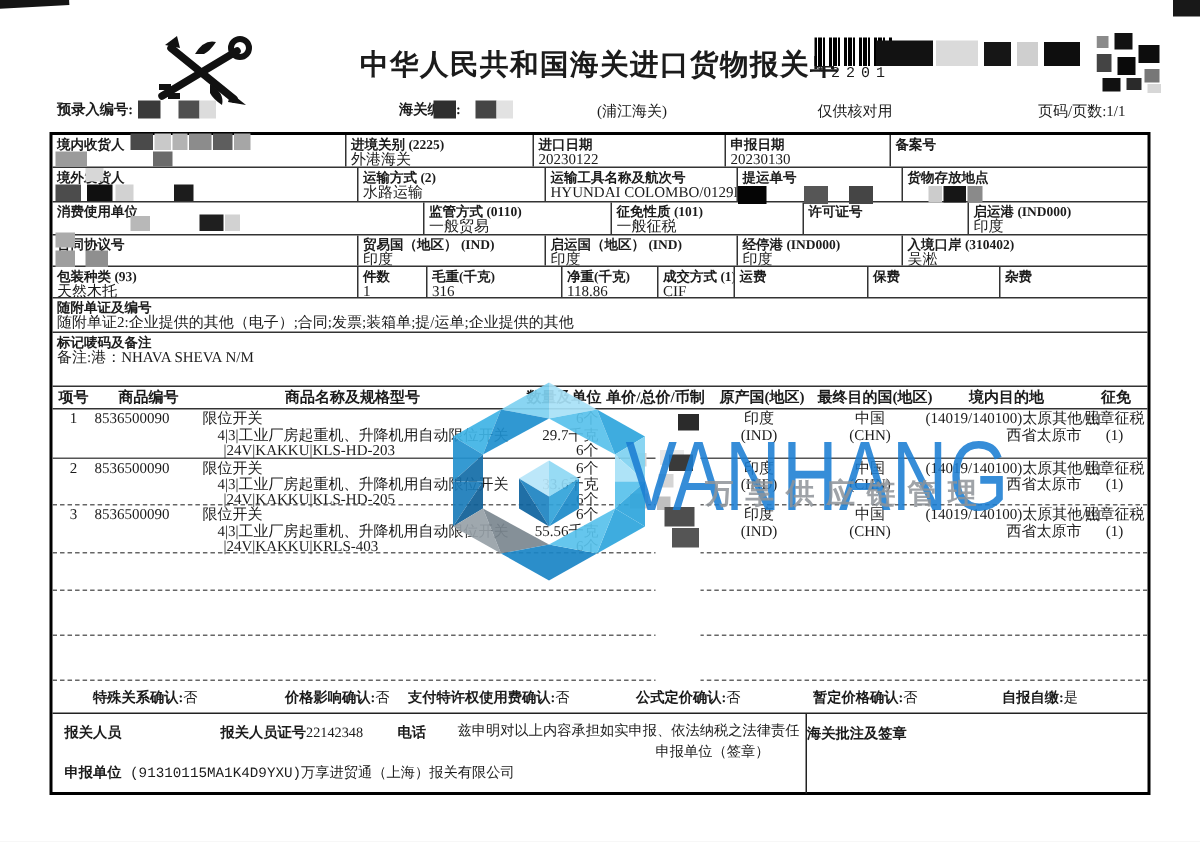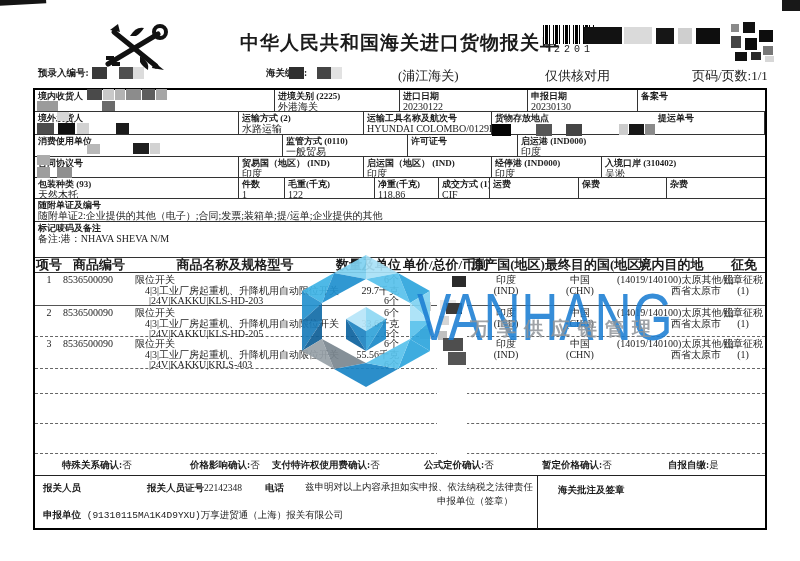--- a/index.html
+++ b/index.html
@@ -12,33 +12,33 @@
   .emblem{position:absolute;left:96px;top:22px;}
   .barcode{position:absolute;left:543px;top:25px;width:52px;height:19px;
     background:repeating-linear-gradient(90deg,#000 0,#000 1.5px,#fff 1.5px,#fff 2.5px,#000 2.5px,#000 5px,#fff 5px,#fff 6px,#000 6px,#000 7px,#fff 7px,#fff 10px);}
   .barcode-text{position:absolute;left:544px;top:44px;font-family:"Liberation Mono","DejaVu Sans Mono",monospace;
          font-size:10px;letter-spacing:4px;}
   .qr{position:absolute;left:731px;top:22px;}
   .corner-block{position:absolute;left:782px;top:0;width:18px;height:11px;background:#181818;}
   .corner-streak{position:absolute;left:-4px;top:0;width:50px;height:6px;background:#141414;transform:rotate(-3deg);transform-origin:left top;}
   
   .pre{position:absolute;top:67px;font-size:9.5px;font-weight:bold;}
-  .pre.plain{font-weight:normal;font-size:13px;}
+  .pre.plain{font-weight:normal;font-size:10px;}
   
   .formbox{position:absolute;left:33px;top:88px;width:734px;height:442px;
            border:2px solid #000;box-sizing:border-box;z-index:1;}
   .frow{display:flex;border-bottom:1px solid #333;box-sizing:border-box;}
   .c{border-right:1px solid #333;box-sizing:border-box;padding:1px 3px;overflow:hidden;}
   .c.last{border-right:none;flex:1;}
   .lbl{font-weight:bold;font-size:9px;line-height:10px;white-space:nowrap;}
   .val{font-size:10px;line-height:11px;white-space:nowrap;}
   .fullrow{border-bottom:1px solid #333;box-sizing:border-box;padding:1px 3px;overflow:hidden;}
   
   .thead{display:flex;border-bottom:1px solid #333;box-sizing:border-box;align-items:center;}
-  .th{font-size:13px;font-weight:bold;text-align:center;white-space:nowrap;overflow:visible;}
+  .th{font-size:10px;font-weight:bold;text-align:center;white-space:nowrap;overflow:visible;}
   .trow{display:flex;box-sizing:border-box;padding-top:2px;}
   .sep-solid{border-bottom:1px solid #555;}
   .sep-dash{border-bottom:1px dashed #666;}
   .tc{box-sizing:border-box;overflow:visible;}
   .tl{font-size:10px;line-height:10.5px;white-space:nowrap;}
   .w-no{width:28px;text-align:center;}
   .w-code{width:72px;}
   .w-name{width:200px;}
   .w-qty{width:66px;text-align:right;padding-right:2px;}
   .w-price{width:68px;}
@@ -48,21 +48,21 @@
   .w-duty{flex:1;text-align:center;}
   .ind1{padding-left:10px;}
   .ind2{padding-left:14px;}
   .spacer{box-sizing:border-box;}
   
   .confirm{position:relative;border-bottom:1.5px solid #222;box-sizing:border-box;}
   .conf-item{position:absolute;top:5px;font-size:9.5px;white-space:nowrap;}
   .conf-item b{font-weight:bold;}
   .footer{display:flex;box-sizing:border-box;height:53px;}
   .foot-left{position:relative;width:502px;box-sizing:border-box;}
-  .foot-right{flex:1;border-left:1.5px solid #222;box-sizing:border-box;padding:3px 20px;}
+  .foot-right{flex:1;border-left:1.5px solid #222;box-sizing:border-box;padding:3px 0;font-family:Liberation Mono, monospace;}
   .fitem{position:absolute;font-size:9.5px;white-space:nowrap;}
   .fitem b{font-weight:bold;}
   
   .mask{position:absolute;z-index:5;}
   .strip{position:absolute;left:437px;top:298px;width:30px;height:158px;background:#fff;z-index:4;}
   
   .wm{position:absolute;z-index:9;pointer-events:none;}
   .wm-brand{left:417px;top:284px;font-family:"Liberation Sans","DejaVu Sans",sans-serif;
      font-size:66px;line-height:1;color:#1b7ed3;opacity:.88;transform:scale(.78,1);transform-origin:left top;letter-spacing:1px;}
   .wm-cn{left:470px;top:316px;font-size:19px;font-weight:bold;letter-spacing:8px;color:#8f9499;opacity:.85;white-space:nowrap;}
@@ -108,21 +108,21 @@
 
   <div class="pre" style="left:38px;">预录入编号:</div>
   <div class="pre" style="left:266px;">海关编号:</div>
   <div class="pre plain" style="left:398px;">(浦江海关)</div>
   <div class="pre plain" style="left:545px;">仅供核对用</div>
   <div class="pre plain" style="left:692px;">页码/页数:1/1</div>
 
   <div class="formbox">
 
     <div class="frow" style="height:22px;">
-      <div class="c" style="width:240px;">
+      <div class="c" style="width:196px;">
         <div class="lbl">境内收货人</div>
       </div>
       <div class="c" style="width:125px;">
         <div class="lbl">进境关别 (2225)</div>
         <div class="val">外港海关</div>
       </div>
       <div class="c" style="width:128px;">
         <div class="lbl">进口日期</div>
         <div class="val">20230122</div>
       </div>
@@ -140,35 +140,39 @@
         <div class="lbl">境外发货人</div>
       </div>
       <div class="c" style="width:125px;">
         <div class="lbl">运输方式 (2)</div>
         <div class="val">水路运输</div>
       </div>
       <div class="c" style="width:128px;">
         <div class="lbl">运输工具名称及航次号</div>
         <div class="val">HYUNDAI COLOMBO/0129E</div>
       </div>
+      <div class="c" style="width:110px;">
+        <div class="lbl">提运单号</div>
+      </div>
       <div class="c last">
         <div class="lbl">货物存放地点</div>
-      </div>
-      <div class="c" style="width:110px;">
-        <div class="lbl">提运单号</div>
       </div>
     </div>
 
     <div class="frow" style="height:22px;">
       <div class="c" style="width:248px;">
         <div class="lbl">消费使用单位</div>
       </div>
       <div class="c" style="width:125px;">
         <div class="lbl">监管方式 (0110)</div>
         <div class="val">一般贸易</div>
+      </div>
+      <div class="c" style="width:128px;">
+        <div class="lbl">征免性质 (101)</div>
+        <div class="val">一般征税</div>
       </div>
       <div class="c" style="width:110px;">
         <div class="lbl">许可证号</div>
       </div>
       <div class="c last">
         <div class="lbl">启运港 (IND000)</div>
         <div class="val">印度</div>
       </div>
     </div>
 
@@ -198,21 +202,21 @@
       <div class="c" style="width:204px;">
         <div class="lbl">包装种类 (93)</div>
         <div class="val">天然木托</div>
       </div>
       <div class="c" style="width:46px;">
         <div class="lbl">件数</div>
         <div class="val">1</div>
       </div>
       <div class="c" style="width:90px;">
         <div class="lbl">毛重(千克)</div>
-        <div class="val">122</div>
+        <div class="val">316</div>
       </div>
       <div class="c" style="width:64px;">
         <div class="lbl">净重(千克)</div>
         <div class="val">118.86</div>
       </div>
       <div class="c" style="width:51px;">
         <div class="lbl">成交方式 (1)</div>
         <div class="val">CIF</div>
       </div>
       <div class="c" style="width:89px;">

